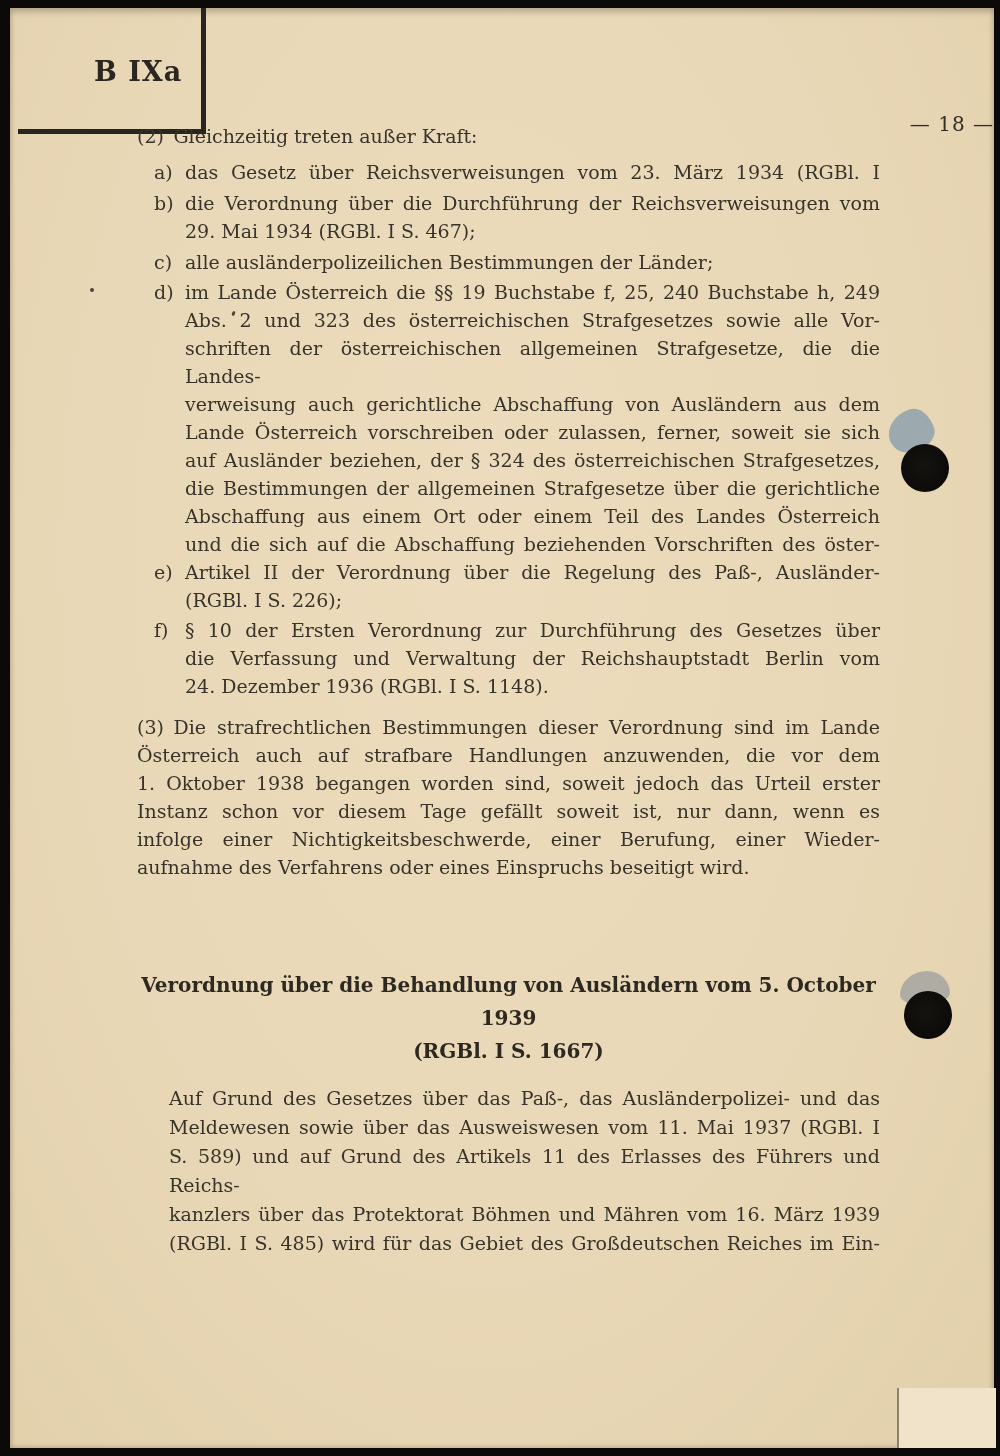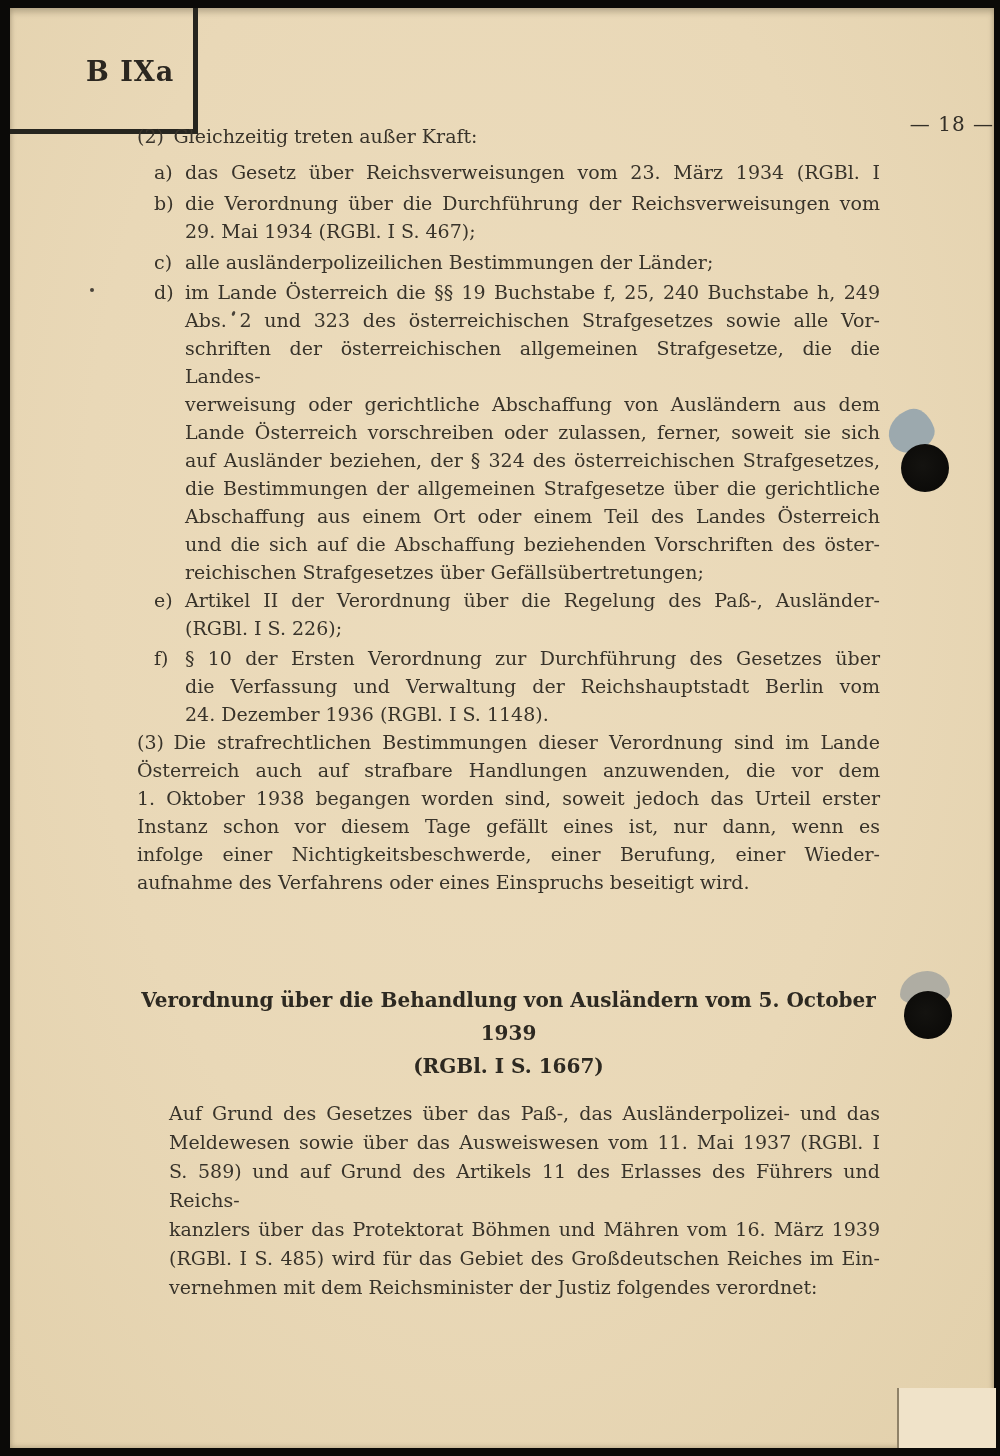--- a/index.html
+++ b/index.html
@@ -11,21 +11,21 @@
     overflow:hidden;
   }
   .page {
     position:absolute; left:10px; top:8px;
     width:984px; height:1440px;
     background:radial-gradient(ellipse at 48% 38%, #ecdcbd 0%, #e9d8b7 55%, #e2d0ab 100%);
     box-shadow:inset 0 4px 6px rgba(40,30,10,0.25), inset 0 -2px 4px rgba(40,30,10,0.15);
   }
   
   .bixa-box {
-    position:absolute; left:0; top:0;
+    position:absolute; left:8px; top:0;
     width:183px; height:121px;
     border-right:5px solid #26251f;
     border-bottom:5px solid #26251f;
   }
   .bixa-label {
     position:absolute; left:76px; top:48px;
     font-weight:bold; font-size:27px; letter-spacing:1px;
     color:#2b2720; white-space:nowrap;
   }
   .pagenum {
@@ -41,21 +41,21 @@
   .jline.last { text-align-last:left; }
   .intro { margin-top:114px; }
   .item { position:relative; margin-left:48px; width:695px; }
   .item .ilabel { position:absolute; left:-31px; top:0; }
   .item-a { margin-top:8px; }
   .item-b { margin-top:3px; }
   .item-c { margin-top:3px; }
   .item-d { margin-top:2px; }
   .item-e { margin-top:0; }
   .item-f { margin-top:2px; }
-  .para3  { margin-top:0; }
+  .para3  { margin-top:13px; }
   .heading {
     margin-top:88px; text-align:center; font-weight:bold;
     font-size:20px; line-height:33px; color:#2d2921;
   }
   .para4 { margin-top:16px; line-height:29px;margin-left:32px; }
   
   .hole {
     position:absolute; width:48px; height:48px; border-radius:50%;
     background:radial-gradient(circle at 45% 45%, #141310 0%, #0c0b09 70%);
   }
@@ -113,63 +113,61 @@
     <div class="item item-c">
       <span class="ilabel">c)</span>
       <div class="jline last">alle ausländerpolizeilichen Bestimmungen der Länder;</div>
     </div>
 
     <div class="item item-d">
       <span class="ilabel">d)</span>
       <div class="jline">im Lande Österreich die §§ 19 Buchstabe f, 25, 240 Buchstabe h, 249</div>
       <div class="jline">Abs. 2 und 323 des österreichischen Strafgesetzes sowie alle Vor-</div>
       <div class="jline">schriften der österreichischen allgemeinen Strafgesetze, die die Landes-</div>
-      <div class="jline">verweisung oder gerichtliche Abschaffung von Ausländern aus dem</div>
+      <div class="jline">verweisung auch gerichtliche Abschaffung von Ausländern aus dem</div>
       <div class="jline">Lande Österreich vorschreiben oder zulassen, ferner, soweit sie sich</div>
       <div class="jline">auf Ausländer beziehen, der § 324 des österreichischen Strafgesetzes,</div>
       <div class="jline">die Bestimmungen der allgemeinen Strafgesetze über die gerichtliche</div>
       <div class="jline">Abschaffung aus einem Ort oder einem Teil des Landes Österreich</div>
       <div class="jline">und die sich auf die Abschaffung beziehenden Vorschriften des öster-</div>
-      <div class="jline last">reichischen Strafgesetzes über Gefällsübertretungen;</div>
     </div>
 
     <div class="item item-e">
       <span class="ilabel">e)</span>
       <div class="jline">Artikel II der Verordnung über die Regelung des Paß-, Ausländer-</div>
       <div class="jline last">(RGBl. I S. 226);</div>
     </div>
 
     <div class="item item-f">
       <span class="ilabel">f)</span>
       <div class="jline">§ 10 der Ersten Verordnung zur Durchführung des Gesetzes über</div>
       <div class="jline">die Verfassung und Verwaltung der Reichshauptstadt Berlin vom</div>
       <div class="jline last">24. Dezember 1936 (RGBl. I S. 1148).</div>
     </div>
 
     <div class="para3">
       <div class="jline">(3) Die strafrechtlichen Bestimmungen dieser Verordnung sind im Lande</div>
       <div class="jline">Österreich auch auf strafbare Handlungen anzuwenden, die vor dem</div>
       <div class="jline">1. Oktober 1938 begangen worden sind, soweit jedoch das Urteil erster</div>
-      <div class="jline">Instanz schon vor diesem Tage gefällt eines ist, nur dann, wenn es</div>
+      <div class="jline">Instanz schon vor diesem Tage gefällt soweit ist, nur dann, wenn es</div>
       <div class="jline">infolge einer Nichtigkeitsbeschwerde, einer Berufung, einer Wieder-</div>
       <div class="jline last">aufnahme des Verfahrens oder eines Einspruchs beseitigt wird.</div>
     </div>
 
     <div class="heading">
       <div>Verordnung über die Behandlung von Ausländern vom 5. October 1939</div>
       <div>(RGBl. I S. 1667)</div>
     </div>
 
     <div class="para4">
       <div class="jline">Auf Grund des Gesetzes über das Paß-, das Ausländerpolizei- und das</div>
       <div class="jline">Meldewesen sowie über das Ausweiswesen vom 11. Mai 1937 (RGBl. I</div>
       <div class="jline">S. 589) und auf Grund des Artikels 11 des Erlasses des Führers und Reichs-</div>
       <div class="jline">kanzlers über das Protektorat Böhmen und Mähren vom 16. März 1939</div>
       <div class="jline">(RGBl. I S. 485) wird für das Gebiet des Großdeutschen Reiches im Ein-</div>
-      <div class="jline last">vernehmen mit dem Reichsminister der Justiz folgendes verordnet:</div>
     </div>
 
   </div>
 
   <div class="smudge smudge-1"></div>
   <div class="hole hole-1"></div>
   <div class="smudge smudge-2"></div>
   <div class="hole hole-2"></div>
 
   <div class="sheet-under"></div>

